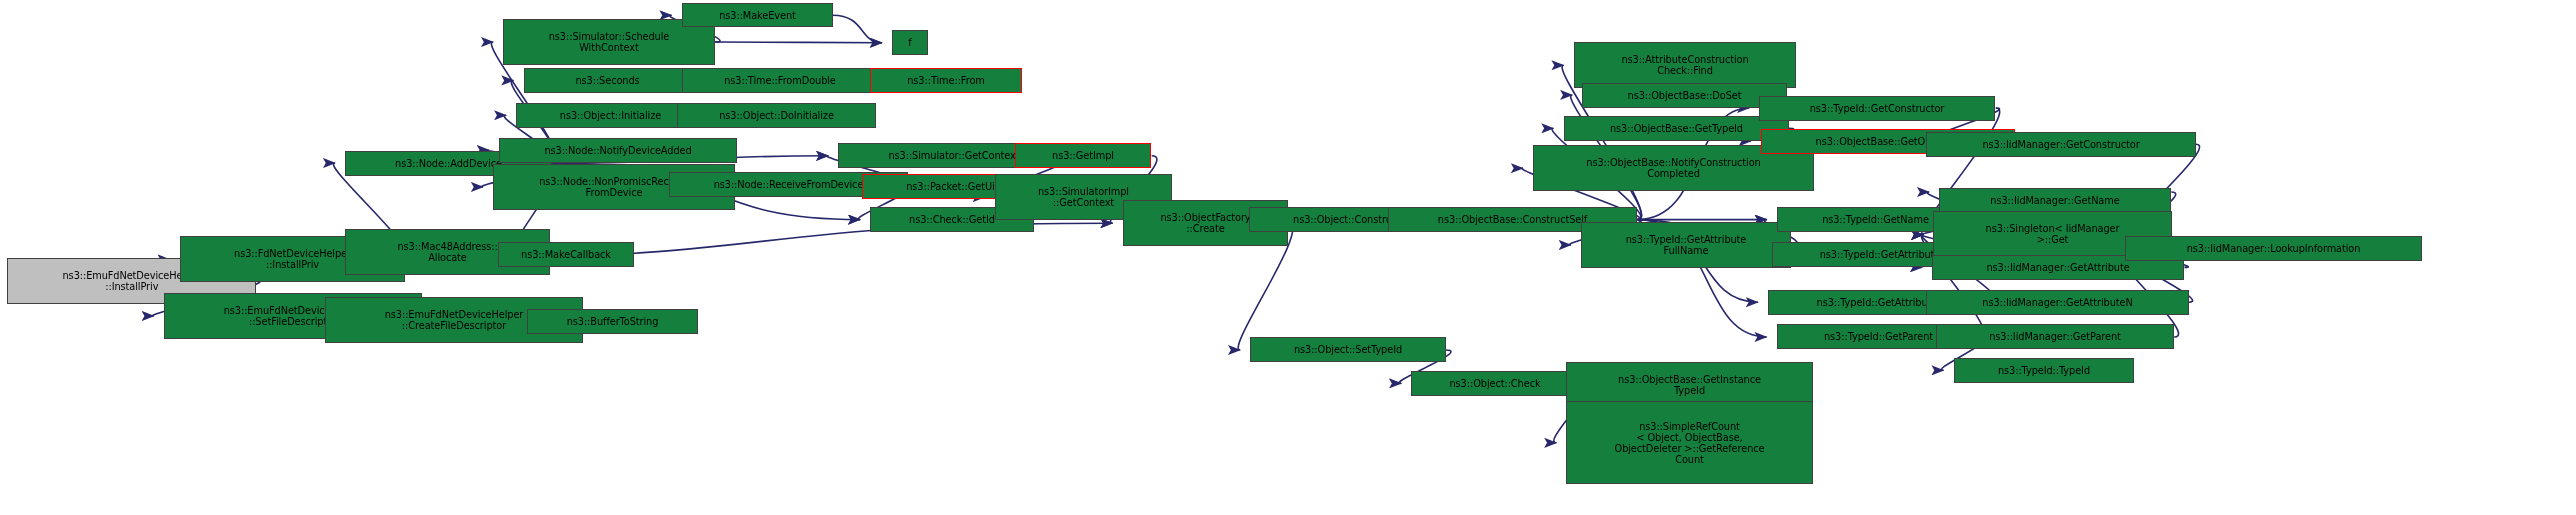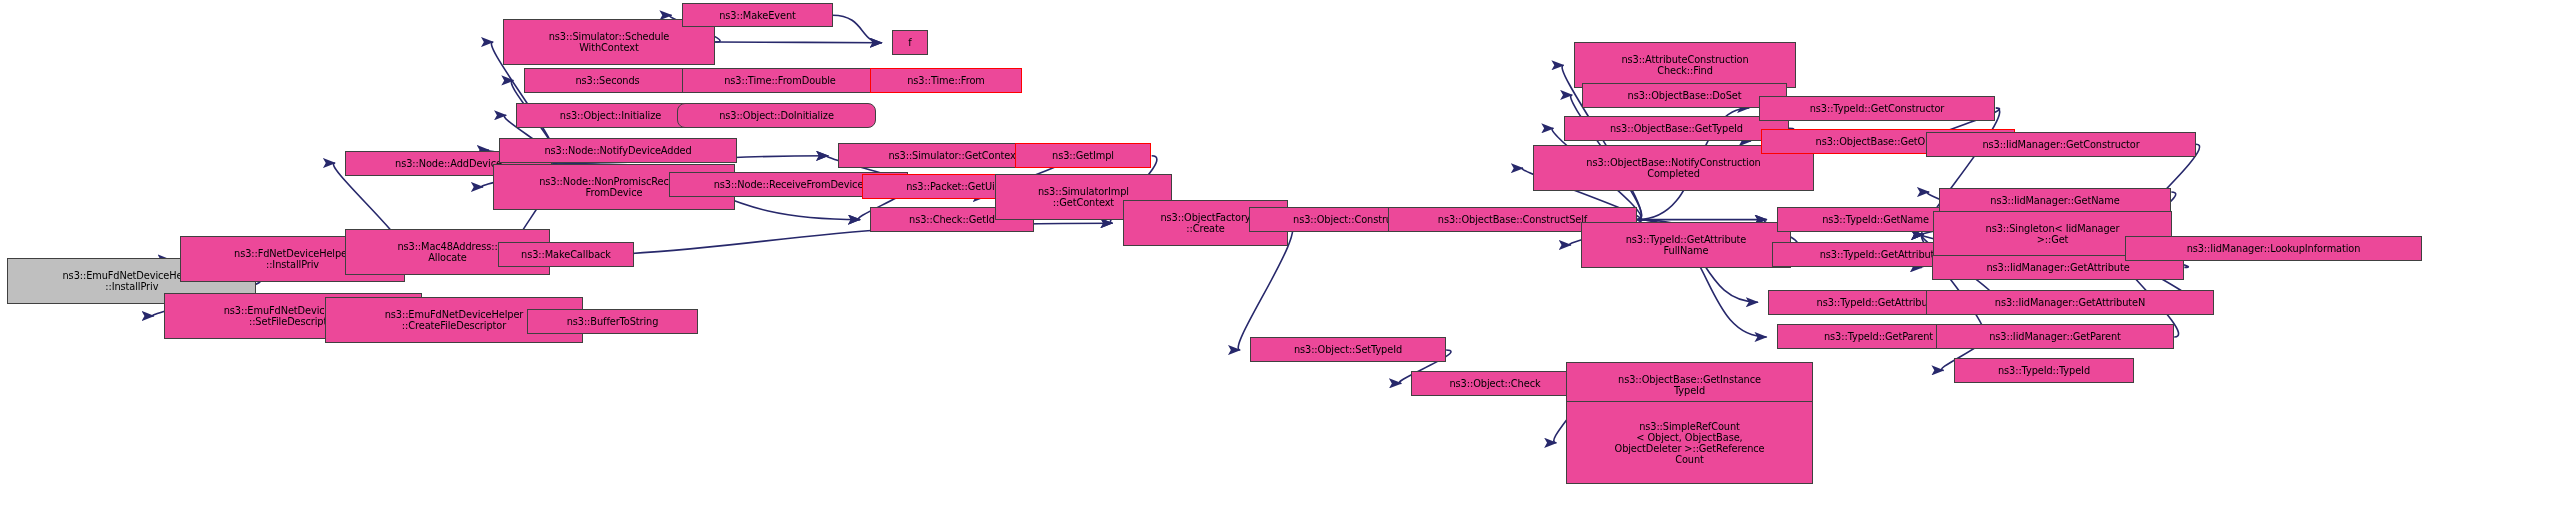--- a/index.html
+++ b/index.html
@@ -12,21 +12,21 @@
     overflow:hidden;
   }
   svg#edges{position:absolute;left:0;top:0;width:2576px;height:516px;}
   .node{
     position:absolute;
     box-sizing:border-box;
     display:flex;
     align-items:center;
     justify-content:center;
     text-align:center;
-    background:#ec4899;
+    background:#15803d;
     border:0.7px solid #404040;
     color:#000000;
     font-size:9.8px;
     line-height:11px;
     padding:0.7px 2.2px;
     white-space:pre-line;
     letter-spacing:-0.1px;
   }
   .node.red{border:1px solid #ff0000;}
   .node.current{background:#bfbfbf;border:0.7px solid #404040;}
@@ -123,21 +123,21 @@
 WithContext</div>
       <div class="node" style="left: 524px; top: 68px; width: 167px; height: 24.6px;">ns3::Seconds</div>
       <div class="node" style="left: 516px; top: 103px; width: 189px; height: 24.6px;">ns3::Object::Initialize</div>
       <div class="node" style="left: 499px; top: 138px; width: 238px; height: 24.6px;">ns3::Node::NotifyDeviceAdded</div>
       <div class="node" style="left: 493px; top: 164px; width: 242px; height: 46px;">ns3::Node::NonPromiscReceive
 FromDevice</div>
       <div class="node" style="left: 498px; top: 242px; width: 136px; height: 24.6px;">ns3::MakeCallback</div>
       <div class="node" style="left: 527px; top: 309px; width: 171px; height: 24.6px;">ns3::BufferToString</div>
       <div class="node" style="left: 682px; top: 2.9px; width: 151px; height: 24.6px;">ns3::MakeEvent</div>
       <div class="node" style="left: 682px; top: 68px; width: 196px; height: 24.6px;">ns3::Time::FromDouble</div>
-      <div class="node" style="left: 677px; top: 103px; width: 199px; height: 24.6px; border-radius: 8px;">ns3::Object::DoInitialize</div>
+      <div class="node" style="left: 677px; top: 103px; width: 199px; height: 24.6px;">ns3::Object::DoInitialize</div>
       <div class="node" style="left: 669px; top: 172px; width: 239px; height: 24.6px;">ns3::Node::ReceiveFromDevice</div>
       <div class="node" style="left: 892px; top: 30px; width: 36px; height: 24.6px;">f</div>
       <div class="node red" style="left: 870px; top: 68px; width: 152px; height: 24.6px;">ns3::Time::From</div>
       <div class="node" style="left: 838px; top: 143px; width: 232px; height: 24.6px;">ns3::Simulator::GetContext</div>
       <div class="node red" style="left: 862px; top: 174px; width: 183px; height: 24.6px;">ns3::Packet::GetUid</div>
       <div class="node" style="left: 870px; top: 207px; width: 164px; height: 24.6px;">ns3::Check::GetId</div>
       <div class="node red" style="left: 1015px; top: 143px; width: 136px; height: 24.6px;">ns3::GetImpl</div>
       <div class="node" style="left: 995px; top: 174px; width: 177px; height: 46px;">ns3::SimulatorImpl
 ::GetContext</div>
       <div class="node" style="left: 1123px; top: 200px; width: 165px; height: 46px;">ns3::ObjectFactory
@@ -164,19 +164,19 @@
       <div class="node red" style="left: 1761px; top: 129px; width: 254px; height: 24.6px;">ns3::ObjectBase::GetObjectIid</div>
       <div class="node" style="left: 1777px; top: 207px; width: 197px; height: 24.6px;">ns3::TypeId::GetName</div>
       <div class="node" style="left: 1772px; top: 242px; width: 216px; height: 24.6px;">ns3::TypeId::GetAttribute</div>
       <div class="node" style="left: 1768px; top: 290px; width: 225px; height: 24.6px;">ns3::TypeId::GetAttributeN</div>
       <div class="node" style="left: 1777px; top: 324px; width: 203px; height: 24.6px;">ns3::TypeId::GetParent</div>
       <div class="node" style="left: 1926px; top: 132px; width: 270px; height: 24.6px;">ns3::IidManager::GetConstructor</div>
       <div class="node" style="left: 1939px; top: 180px; width: 232px; height: 24.6px; margin-top: 8px;">ns3::IidManager::GetName</div>
       <div class="node" style="left: 1933px; top: 211px; width: 239px; height: 46px;">ns3::Singleton&lt; IidManager
 &gt;::Get</div>
       <div class="node" style="left: 1932px; top: 255px; width: 252px; height: 24.6px;">ns3::IidManager::GetAttribute</div>
-      <div class="node" style="left: 1926px; top: 290px; width: 288px; height: 24.6px;">ns3::IidManager::GetAttributeN</div>
+      <div class="node" style="left: 1926px; top: 290px; width: 263px; height: 24.6px;">ns3::IidManager::GetAttributeN</div>
       <div class="node" style="left: 1936px; top: 324px; width: 238px; height: 24.6px;">ns3::IidManager::GetParent</div>
       <div class="node" style="left: 1954px; top: 358px; width: 180px; height: 24.6px;">ns3::TypeId::TypeId</div>
       <div class="node" style="left: 2125px; top: 236px; width: 297px; height: 24.6px;">ns3::IidManager::LookupInformation</div>
     </div>
 </div>
 
 
 </body></html>

